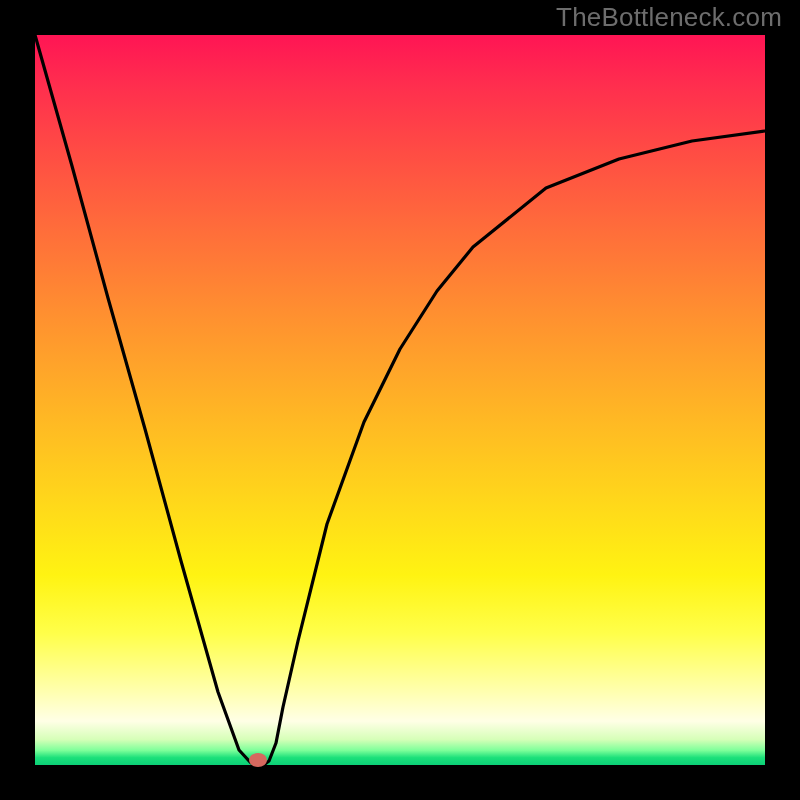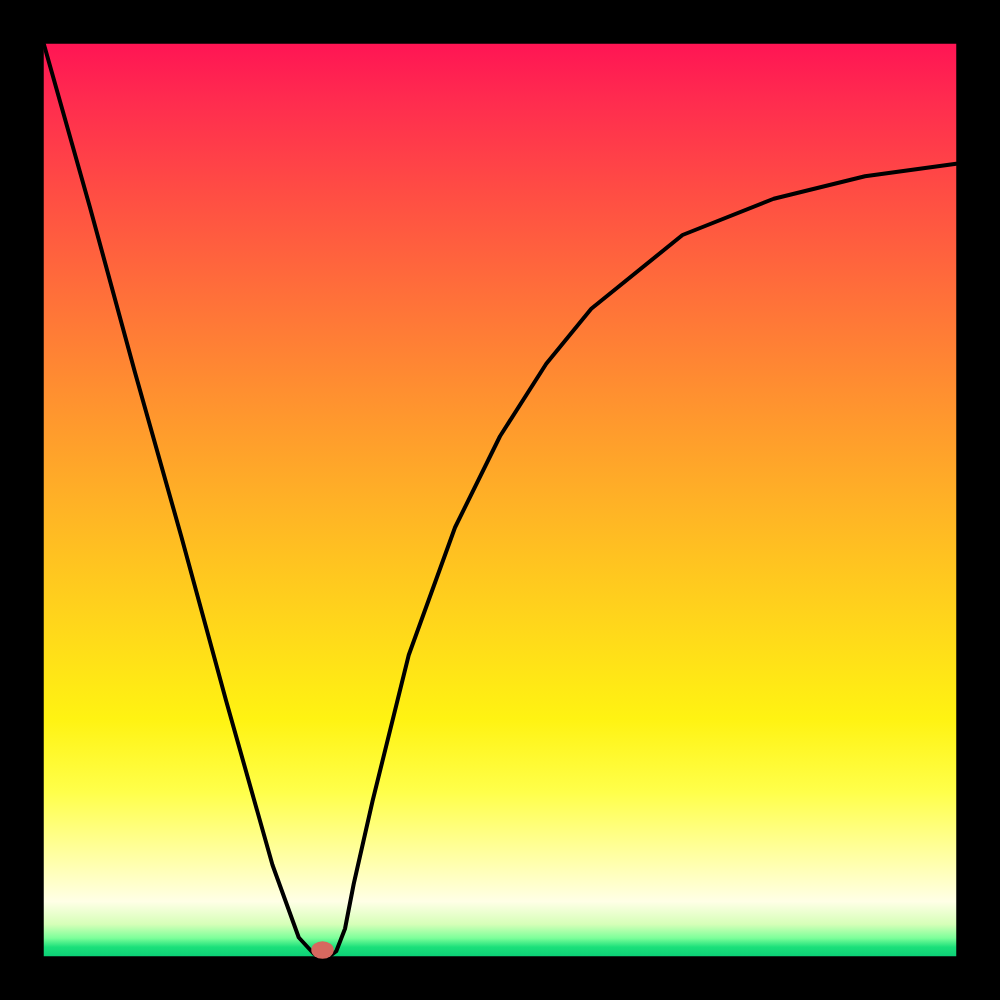--- a/index.html
+++ b/index.html
@@ -67,20 +67,21 @@
     width: 18px;
     height: 14px;
     background: #d6685f;
     border-radius: 50%;
   }
 </style>
 </head>
 <body>
 
 <div class="frame">
+  <div class="watermark">TheBottleneck.com</div>
 
   <div class="plot-area">
     <svg class="curve" viewBox="0 0 730 730" preserveAspectRatio="none">
       <path d="M 0 0
                L 37 131
                L 73 263
                L 110 394
                L 146 526
                L 183 657
                L 204 715

